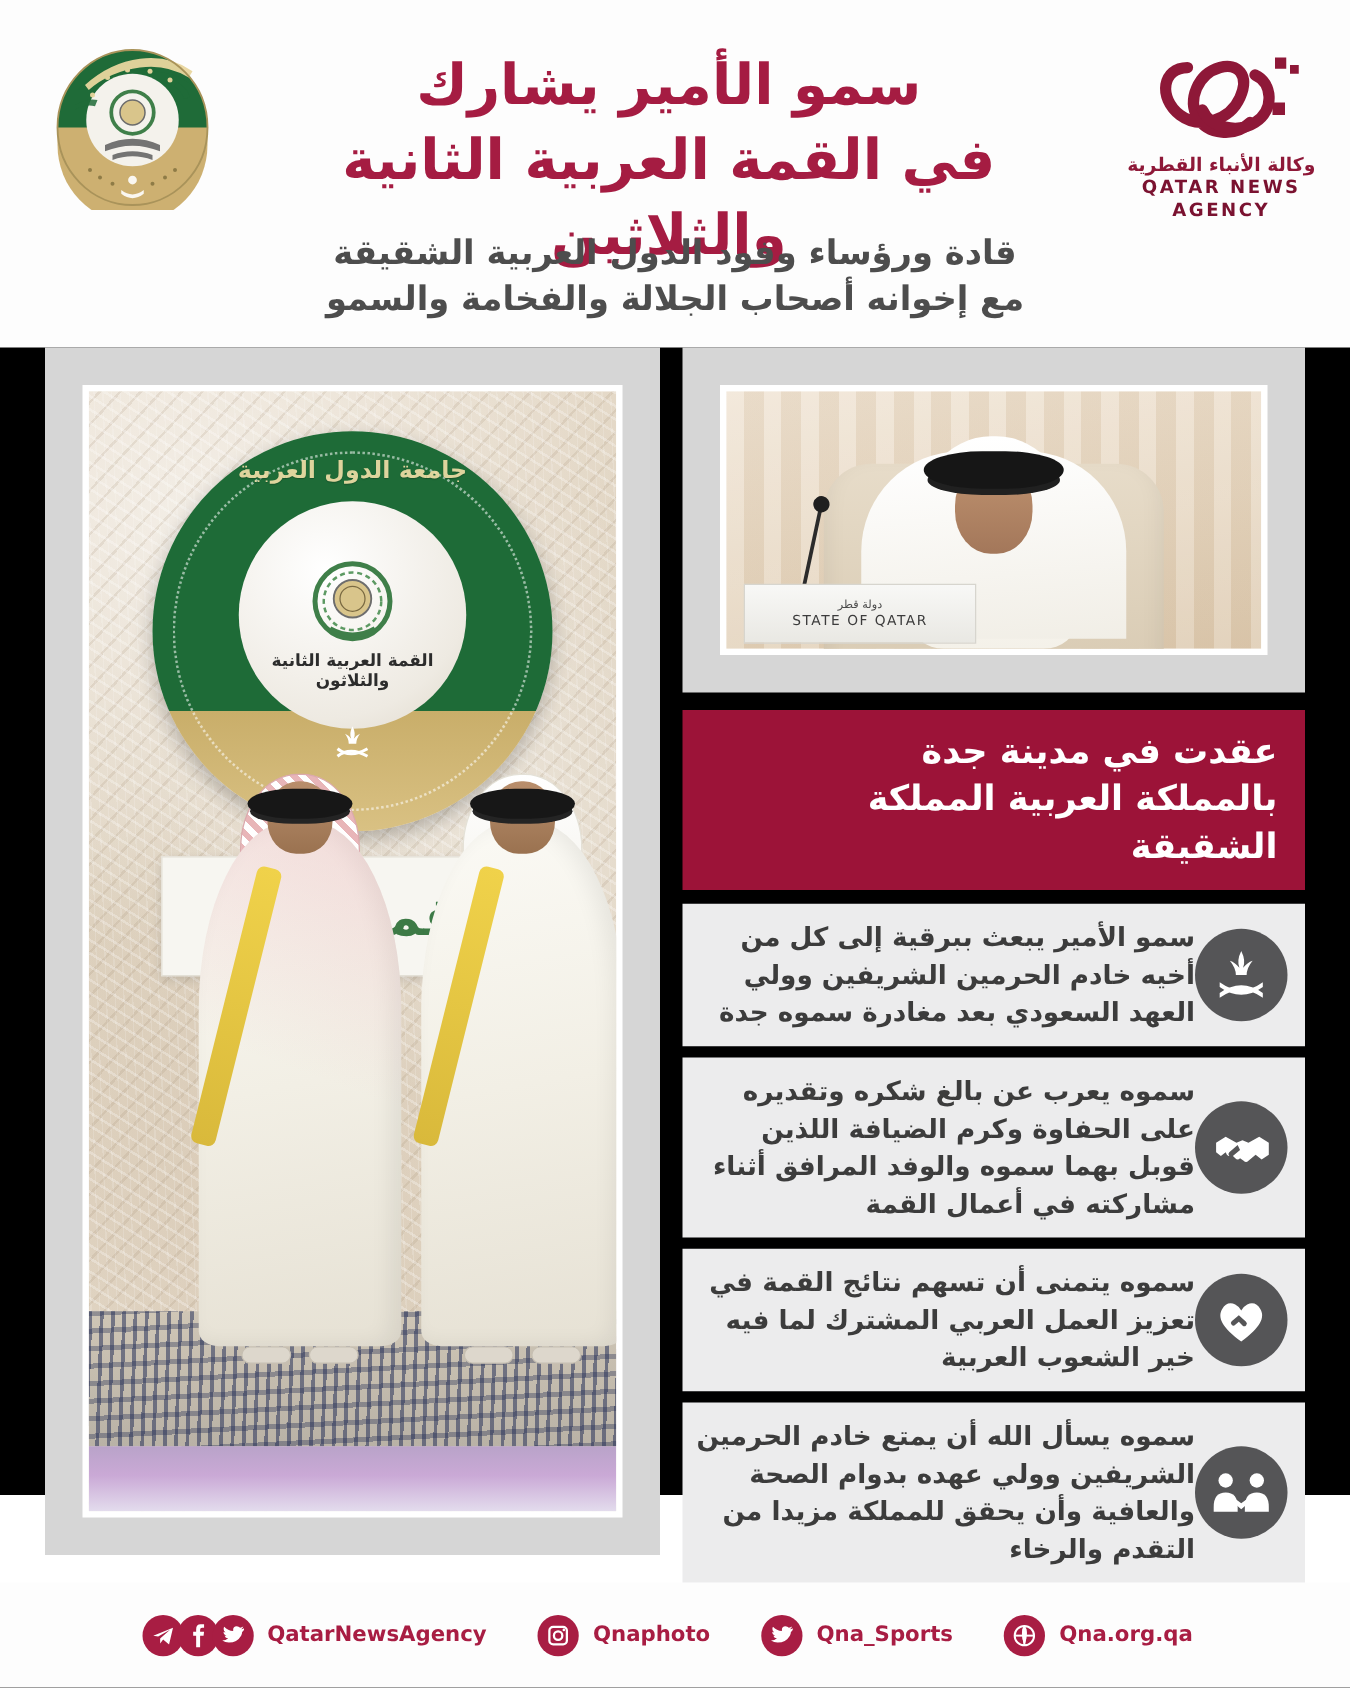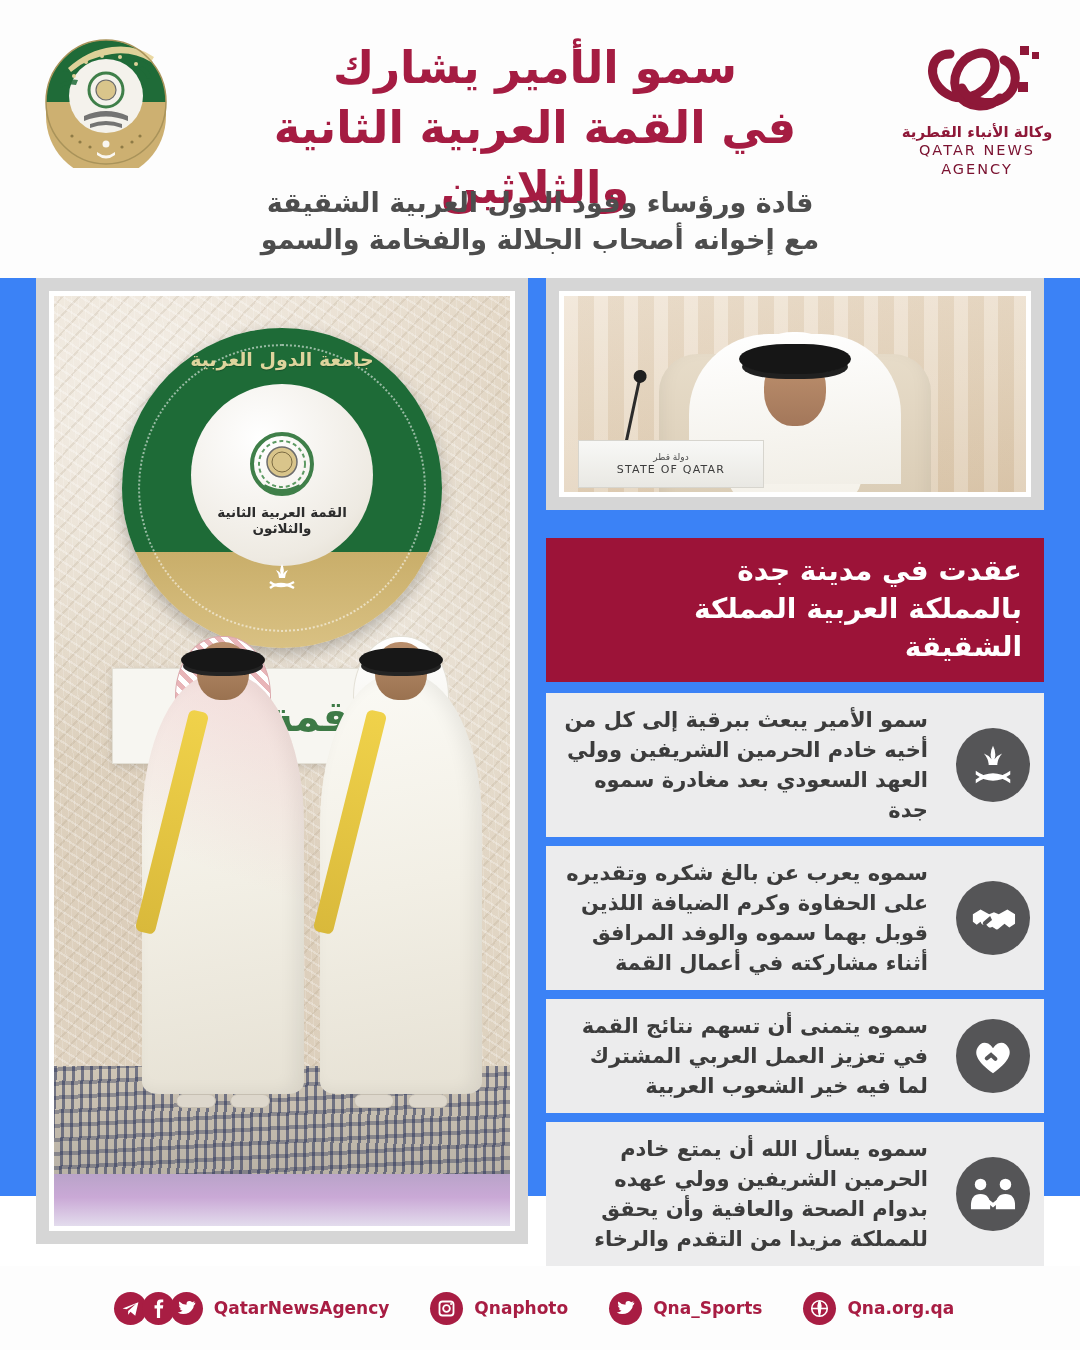--- a/index.html
+++ b/index.html
@@ -13,21 +13,21 @@
   body {
     font-family: "DejaVu Sans", "Liberation Sans", sans-serif;
     background: #ffffff;
     position: relative;
   }
 
   .page {
     width: 1080px;
     height: 1196px;
     position: relative;
-    background: #3b82f6;
+    background: #000000;
     display: flex;
     flex-direction: column;
   }
 
   
   .header {
     position: relative;
     height: 278px;
     flex: 0 0 278px;
     background: #fdfdfd;
@@ -54,21 +54,21 @@
     font-size: 15px;
     color: #8e1838;
     font-weight: bold;
     letter-spacing: 0px;
     line-height: 17px;
     direction: rtl;
   }
   .qna-en {
     font-size: 14.5px;
     color: #7a1230;
-    font-weight: normal;
+    font-weight: bold;
     letter-spacing: 2.0px;
     line-height: 19px;
     direction: ltr;
   }
 
   .title-block {
     position: absolute;
     right: 186px;
     left: 176px;
     top: 38px;
@@ -115,21 +115,21 @@
   }
   .col-right {
     flex: 1;
     display: flex;
     flex-direction: column;
   }
 
   
   .photo-frame {
     background: #d6d6d6;
-    padding: 13px;
+    padding: 30px;
     position: relative;
   }
   .photo-frame .inner-white {
     background: #ffffff;
     padding: 5px;
     height: 100%;
   }
   .photo {
     width: 100%;
     height: 100%;
@@ -431,21 +431,21 @@
     align-items: center;
     justify-content: center;
     gap: 1px;
   }
   .nameplate .np-ar { font-size: 9px; color: #4b4b4b; direction: rtl; }
   .nameplate .np-en { font-size: 11px; color: #3c3c3c; letter-spacing: 1.2px; direction: ltr; }
 
   
   .banner {
     background: #9c1338;
-    margin-top: 28px;
+    margin-top: 14px;
     padding: 14px 22px 16px;
     direction: rtl;
     text-align: right;
   }
   .banner-line {
     color: #ffffff;
     font-size: 28px;
     font-weight: bold;
     line-height: 38px;
   }
@@ -457,21 +457,21 @@
     flex-direction: column;
     gap: 9px;
     flex: 1;
   }
   .bullet {
     background: #ececed;
     display: flex;
     flex-direction: row-reverse;
     align-items: center;
     padding: 12px 14px 12px 10px;
-    gap: 28px;
+    gap: 0;
     flex: 1;
   }
   .bullet-text {
     flex: 1;
     direction: rtl;
     text-align: right;
     color: #3c3c3c;
     font-size: 21px;
     font-weight: bold;
     line-height: 30px;

